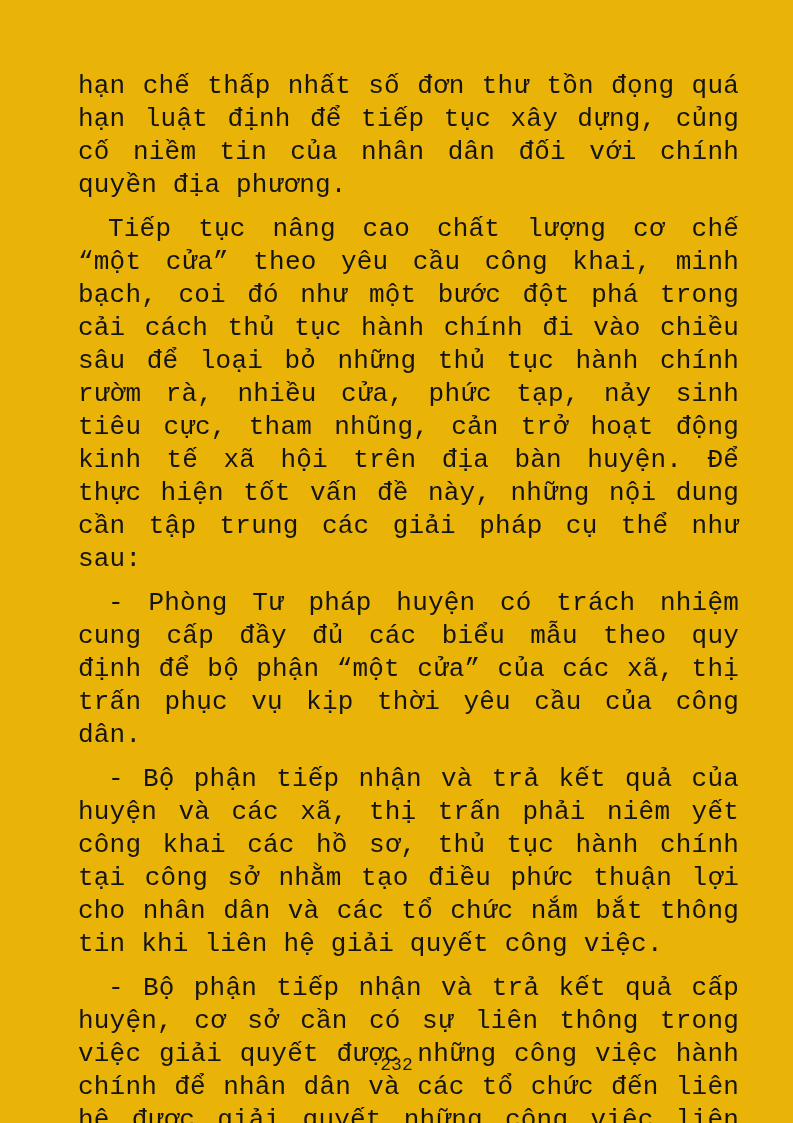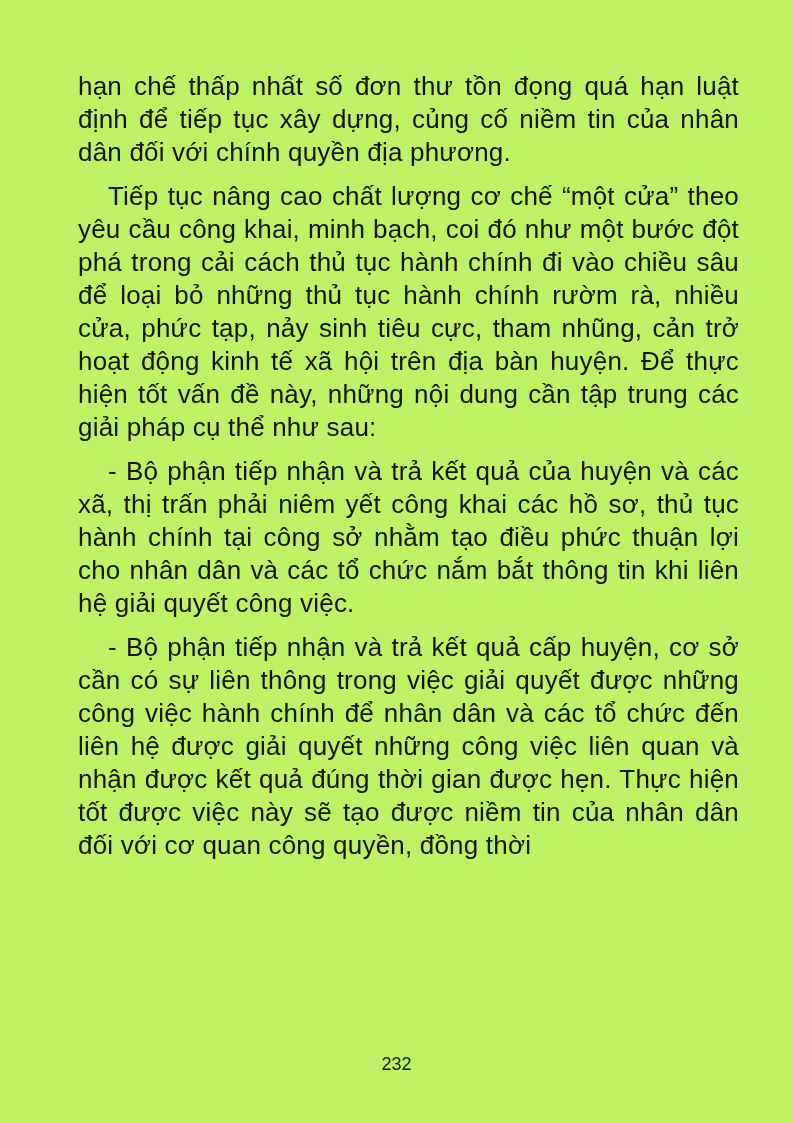--- a/index.html
+++ b/index.html
@@ -5,24 +5,24 @@
   html, body {
     margin: 0;
     padding: 0;
     background: #e8e8e8;
   }
   .page {
     position: relative;
     width: 793px;
     height: 1123px;
     margin: 0 auto;
-    background: #bef264;
+    background: #eab308;
     box-sizing: border-box;
     padding: 70px 54px 17px 78px;
-    font-family: Liberation Sans, sans-serif;
+    font-family: Liberation Mono, monospace;
     color: #141414;
     overflow: hidden;
   }
   .body-text p {
     margin: 0 0 11px 0;
     font-size: 26px;
     line-height: 33px;
     text-align: justify;
     letter-spacing: 0.2px;
   }
@@ -39,18 +39,19 @@
     color: #1a1a1a;
   }
 </style>
 </head>
 <body>
 
 <div class="page">
   <div class="body-text">
     <p>hạn chế thấp nhất số đơn thư tồn đọng quá hạn luật định để tiếp tục xây dựng, củng cố niềm tin của nhân dân đối với chính quyền địa phương.</p>
     <p class="indent">Tiếp tục nâng cao chất lượng cơ chế “một cửa” theo yêu cầu công khai, minh bạch, coi đó như một bước đột phá trong cải cách thủ tục hành chính đi vào chiều sâu để loại bỏ những thủ tục hành chính rườm rà, nhiều cửa, phức tạp, nảy sinh tiêu cực, tham nhũng, cản trở hoạt động kinh tế xã hội trên địa bàn huyện. Để thực hiện tốt vấn đề này, những nội dung cần tập trung các giải pháp cụ thể như sau:</p>
+    <p class="indent">- Phòng Tư pháp huyện có trách nhiệm cung cấp đầy đủ các biểu mẫu theo quy định để bộ phận “một cửa” của các xã, thị trấn phục vụ kịp thời yêu cầu của công dân.</p>
     <p class="indent">- Bộ phận tiếp nhận và trả kết quả của huyện và các xã, thị trấn phải niêm yết công khai các hồ sơ, thủ tục hành chính tại công sở nhằm tạo điều phức thuận lợi cho nhân dân và các tổ chức nắm bắt thông tin khi liên hệ giải quyết công việc.</p>
     <p class="indent">- Bộ phận tiếp nhận và trả kết quả cấp huyện, cơ sở cần có sự liên thông trong việc giải quyết được những công việc hành chính để nhân dân và các tổ chức đến liên hệ được giải quyết những công việc liên quan và nhận được kết quả đúng thời gian được hẹn. Thực hiện tốt được việc này sẽ tạo được niềm tin của nhân dân đối với cơ quan công quyền, đồng thời</p>
   </div>
 
   <div class="page-number">232</div>
 </div>
 
 </body></html>

